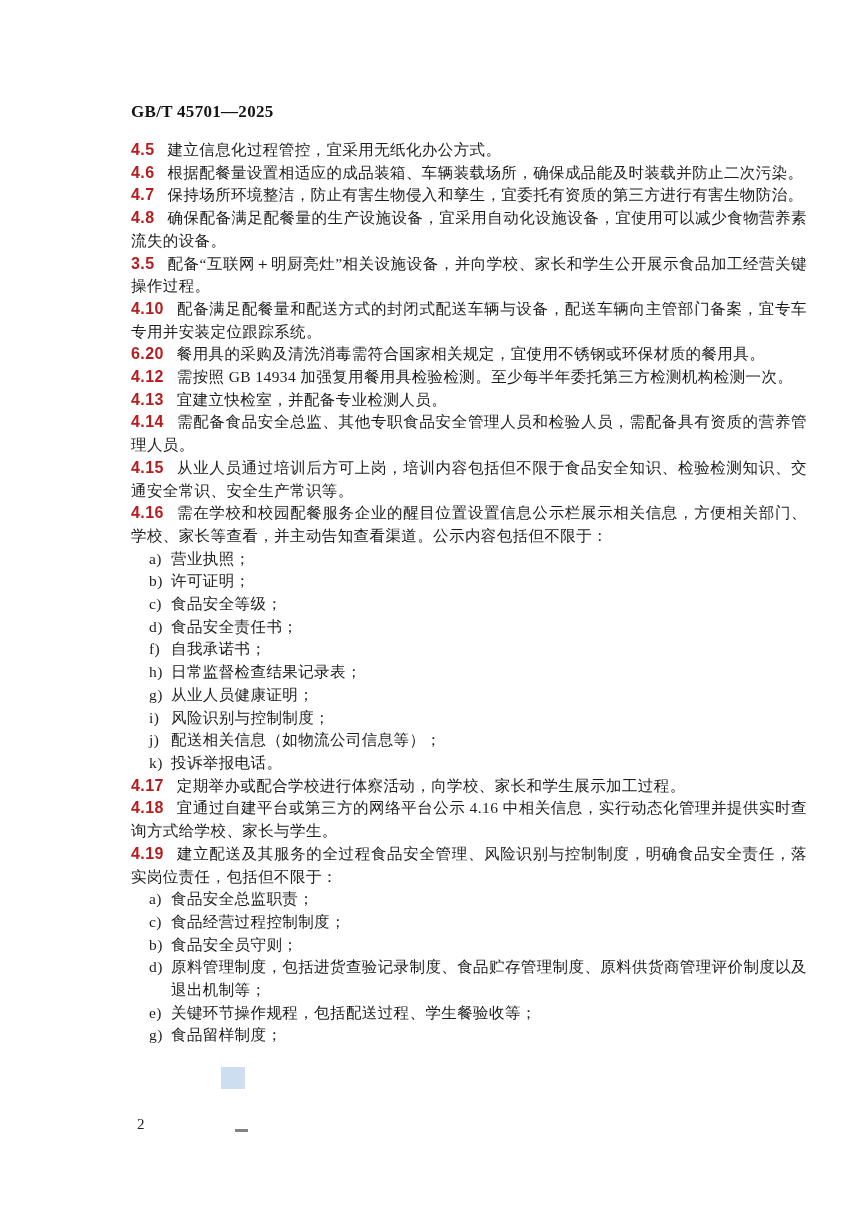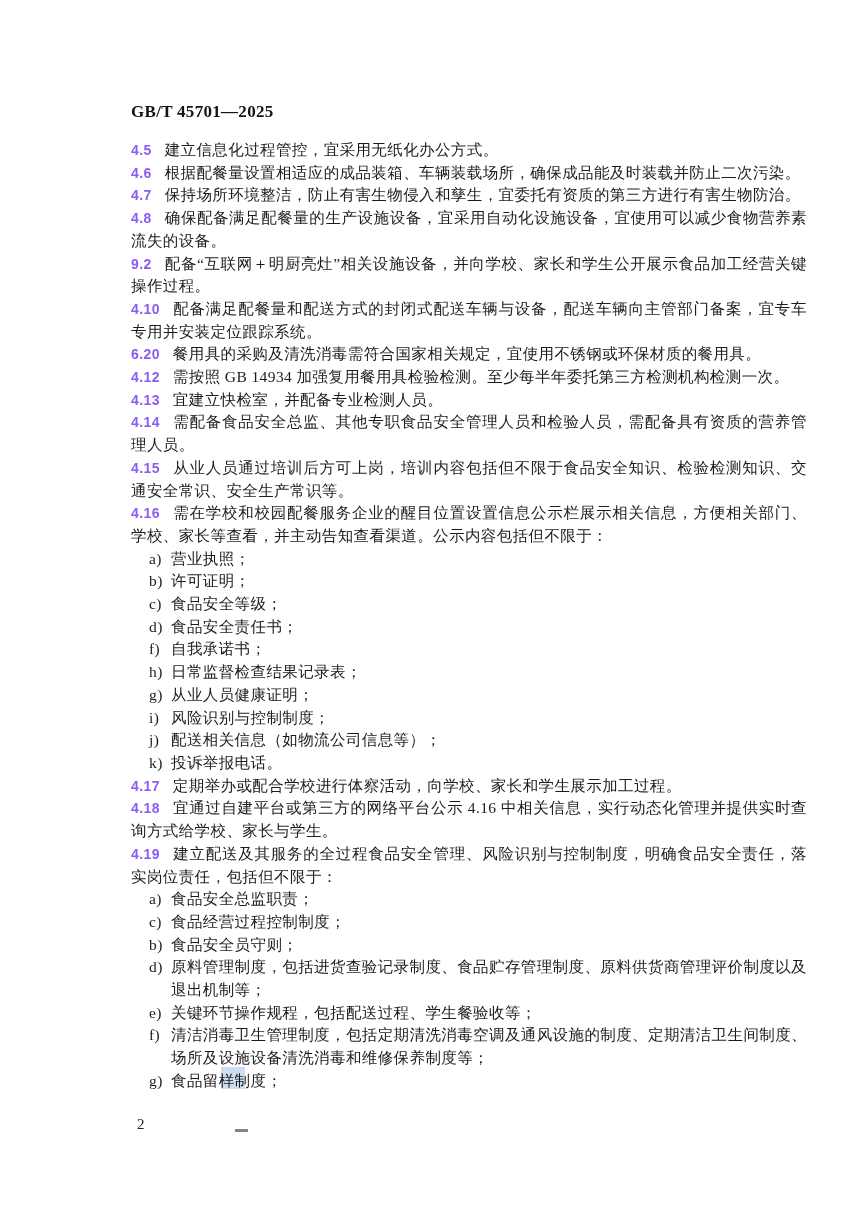--- a/index.html
+++ b/index.html
@@ -45,24 +45,24 @@
     text-align: justify;
     color: #1c1c1c;
   }
   p.clause {
     margin: 0;
     padding: 0;
   }
   .clause-num {
     font-family: "Liberation Sans", "DejaVu Sans", sans-serif;
     font-weight: 700;
-    font-size: 14px;
+    font-size: 16px;
     letter-spacing: 0.4px;
     padding-right: 13px;
-    color: #8b5cf6;
+    color: #b91c1c;
   }
   .subitem {
     margin: 0;
     padding-left: 40px;
     text-indent: -22px;
   }
   .subitem-letter {
     display: inline-block;
     width: 22px;
     text-indent: 0;
@@ -99,21 +99,21 @@
 <body>
 
 <div class="page">
   <div class="selection-artifact"></div>
   <div class="doc-code">GB/T 45701—2025</div>
   <div class="content">
       <p class="clause"><span class="clause-num">4.5</span><span class="clause-text">建立信息化过程管控，宜采用无纸化办公方式。</span></p>
       <p class="clause"><span class="clause-num">4.6</span><span class="clause-text">根据配餐量设置相适应的成品装箱、车辆装载场所，确保成品能及时装载并防止二次污染。</span></p>
       <p class="clause"><span class="clause-num">4.7</span><span class="clause-text">保持场所环境整洁，防止有害生物侵入和孳生，宜委托有资质的第三方进行有害生物防治。</span></p>
       <p class="clause"><span class="clause-num">4.8</span><span class="clause-text">确保配备满足配餐量的生产设施设备，宜采用自动化设施设备，宜使用可以减少食物营养素流失的设备。</span></p>
-      <p class="clause"><span class="clause-num">9.2</span><span class="clause-text">配备“互联网＋明厨亮灶”相关设施设备，并向学校、家长和学生公开展示食品加工经营关键操作过程。</span></p>
+      <p class="clause"><span class="clause-num">3.5</span><span class="clause-text">配备“互联网＋明厨亮灶”相关设施设备，并向学校、家长和学生公开展示食品加工经营关键操作过程。</span></p>
       <p class="clause"><span class="clause-num">4.10</span><span class="clause-text">配备满足配餐量和配送方式的封闭式配送车辆与设备，配送车辆向主管部门备案，宜专车专用并安装定位跟踪系统。</span></p>
       <p class="clause"><span class="clause-num">6.20</span><span class="clause-text">餐用具的采购及清洗消毒需符合国家相关规定，宜使用不锈钢或环保材质的餐用具。</span></p>
       <p class="clause"><span class="clause-num">4.12</span><span class="clause-text">需按照 GB 14934 加强复用餐用具检验检测。至少每半年委托第三方检测机构检测一次。</span></p>
       <p class="clause"><span class="clause-num">4.13</span><span class="clause-text">宜建立快检室，并配备专业检测人员。</span></p>
       <p class="clause"><span class="clause-num">4.14</span><span class="clause-text">需配备食品安全总监、其他专职食品安全管理人员和检验人员，需配备具有资质的营养管理人员。</span></p>
       <p class="clause"><span class="clause-num">4.15</span><span class="clause-text">从业人员通过培训后方可上岗，培训内容包括但不限于食品安全知识、检验检测知识、交通安全常识、安全生产常识等。</span></p>
       <p class="clause"><span class="clause-num">4.16</span><span class="clause-text">需在学校和校园配餐服务企业的醒目位置设置信息公示栏展示相关信息，方便相关部门、学校、家长等查看，并主动告知查看渠道。公示内容包括但不限于：</span></p>
       <div class="subitem"><span class="subitem-letter">a)</span><span class="subitem-text">营业执照；</span></div>
       <div class="subitem"><span class="subitem-letter">b)</span><span class="subitem-text">许可证明；</span></div>
       <div class="subitem"><span class="subitem-letter">c)</span><span class="subitem-text">食品安全等级；</span></div>
@@ -125,18 +125,17 @@
       <div class="subitem"><span class="subitem-letter">j)</span><span class="subitem-text">配送相关信息（如物流公司信息等）；</span></div>
       <div class="subitem"><span class="subitem-letter">k)</span><span class="subitem-text">投诉举报电话。</span></div>
       <p class="clause"><span class="clause-num">4.17</span><span class="clause-text">定期举办或配合学校进行体察活动，向学校、家长和学生展示加工过程。</span></p>
       <p class="clause"><span class="clause-num">4.18</span><span class="clause-text">宜通过自建平台或第三方的网络平台公示 4.16 中相关信息，实行动态化管理并提供实时查询方式给学校、家长与学生。</span></p>
       <p class="clause"><span class="clause-num">4.19</span><span class="clause-text">建立配送及其服务的全过程食品安全管理、风险识别与控制制度，明确食品安全责任，落实岗位责任，包括但不限于：</span></p>
       <div class="subitem"><span class="subitem-letter">a)</span><span class="subitem-text">食品安全总监职责；</span></div>
       <div class="subitem"><span class="subitem-letter">c)</span><span class="subitem-text">食品经营过程控制制度；</span></div>
       <div class="subitem"><span class="subitem-letter">b)</span><span class="subitem-text">食品安全员守则；</span></div>
       <div class="subitem"><span class="subitem-letter">d)</span><span class="subitem-text">原料管理制度，包括进货查验记录制度、食品贮存管理制度、原料供货商管理评价制度以及退出机制等；</span></div>
       <div class="subitem"><span class="subitem-letter">e)</span><span class="subitem-text">关键环节操作规程，包括配送过程、学生餐验收等；</span></div>
-      <div class="subitem"><span class="subitem-letter">f)</span><span class="subitem-text">清洁消毒卫生管理制度，包括定期清洗消毒空调及通风设施的制度、定期清洁卫生间制度、场所及设施设备清洗消毒和维修保养制度等；</span></div>
       <div class="subitem"><span class="subitem-letter">g)</span><span class="subitem-text">食品留样制度；</span></div>
     </div>
   <div class="caret-artifact"></div>
   <div class="page-number">2</div>
 </div>
 
 </body></html>

